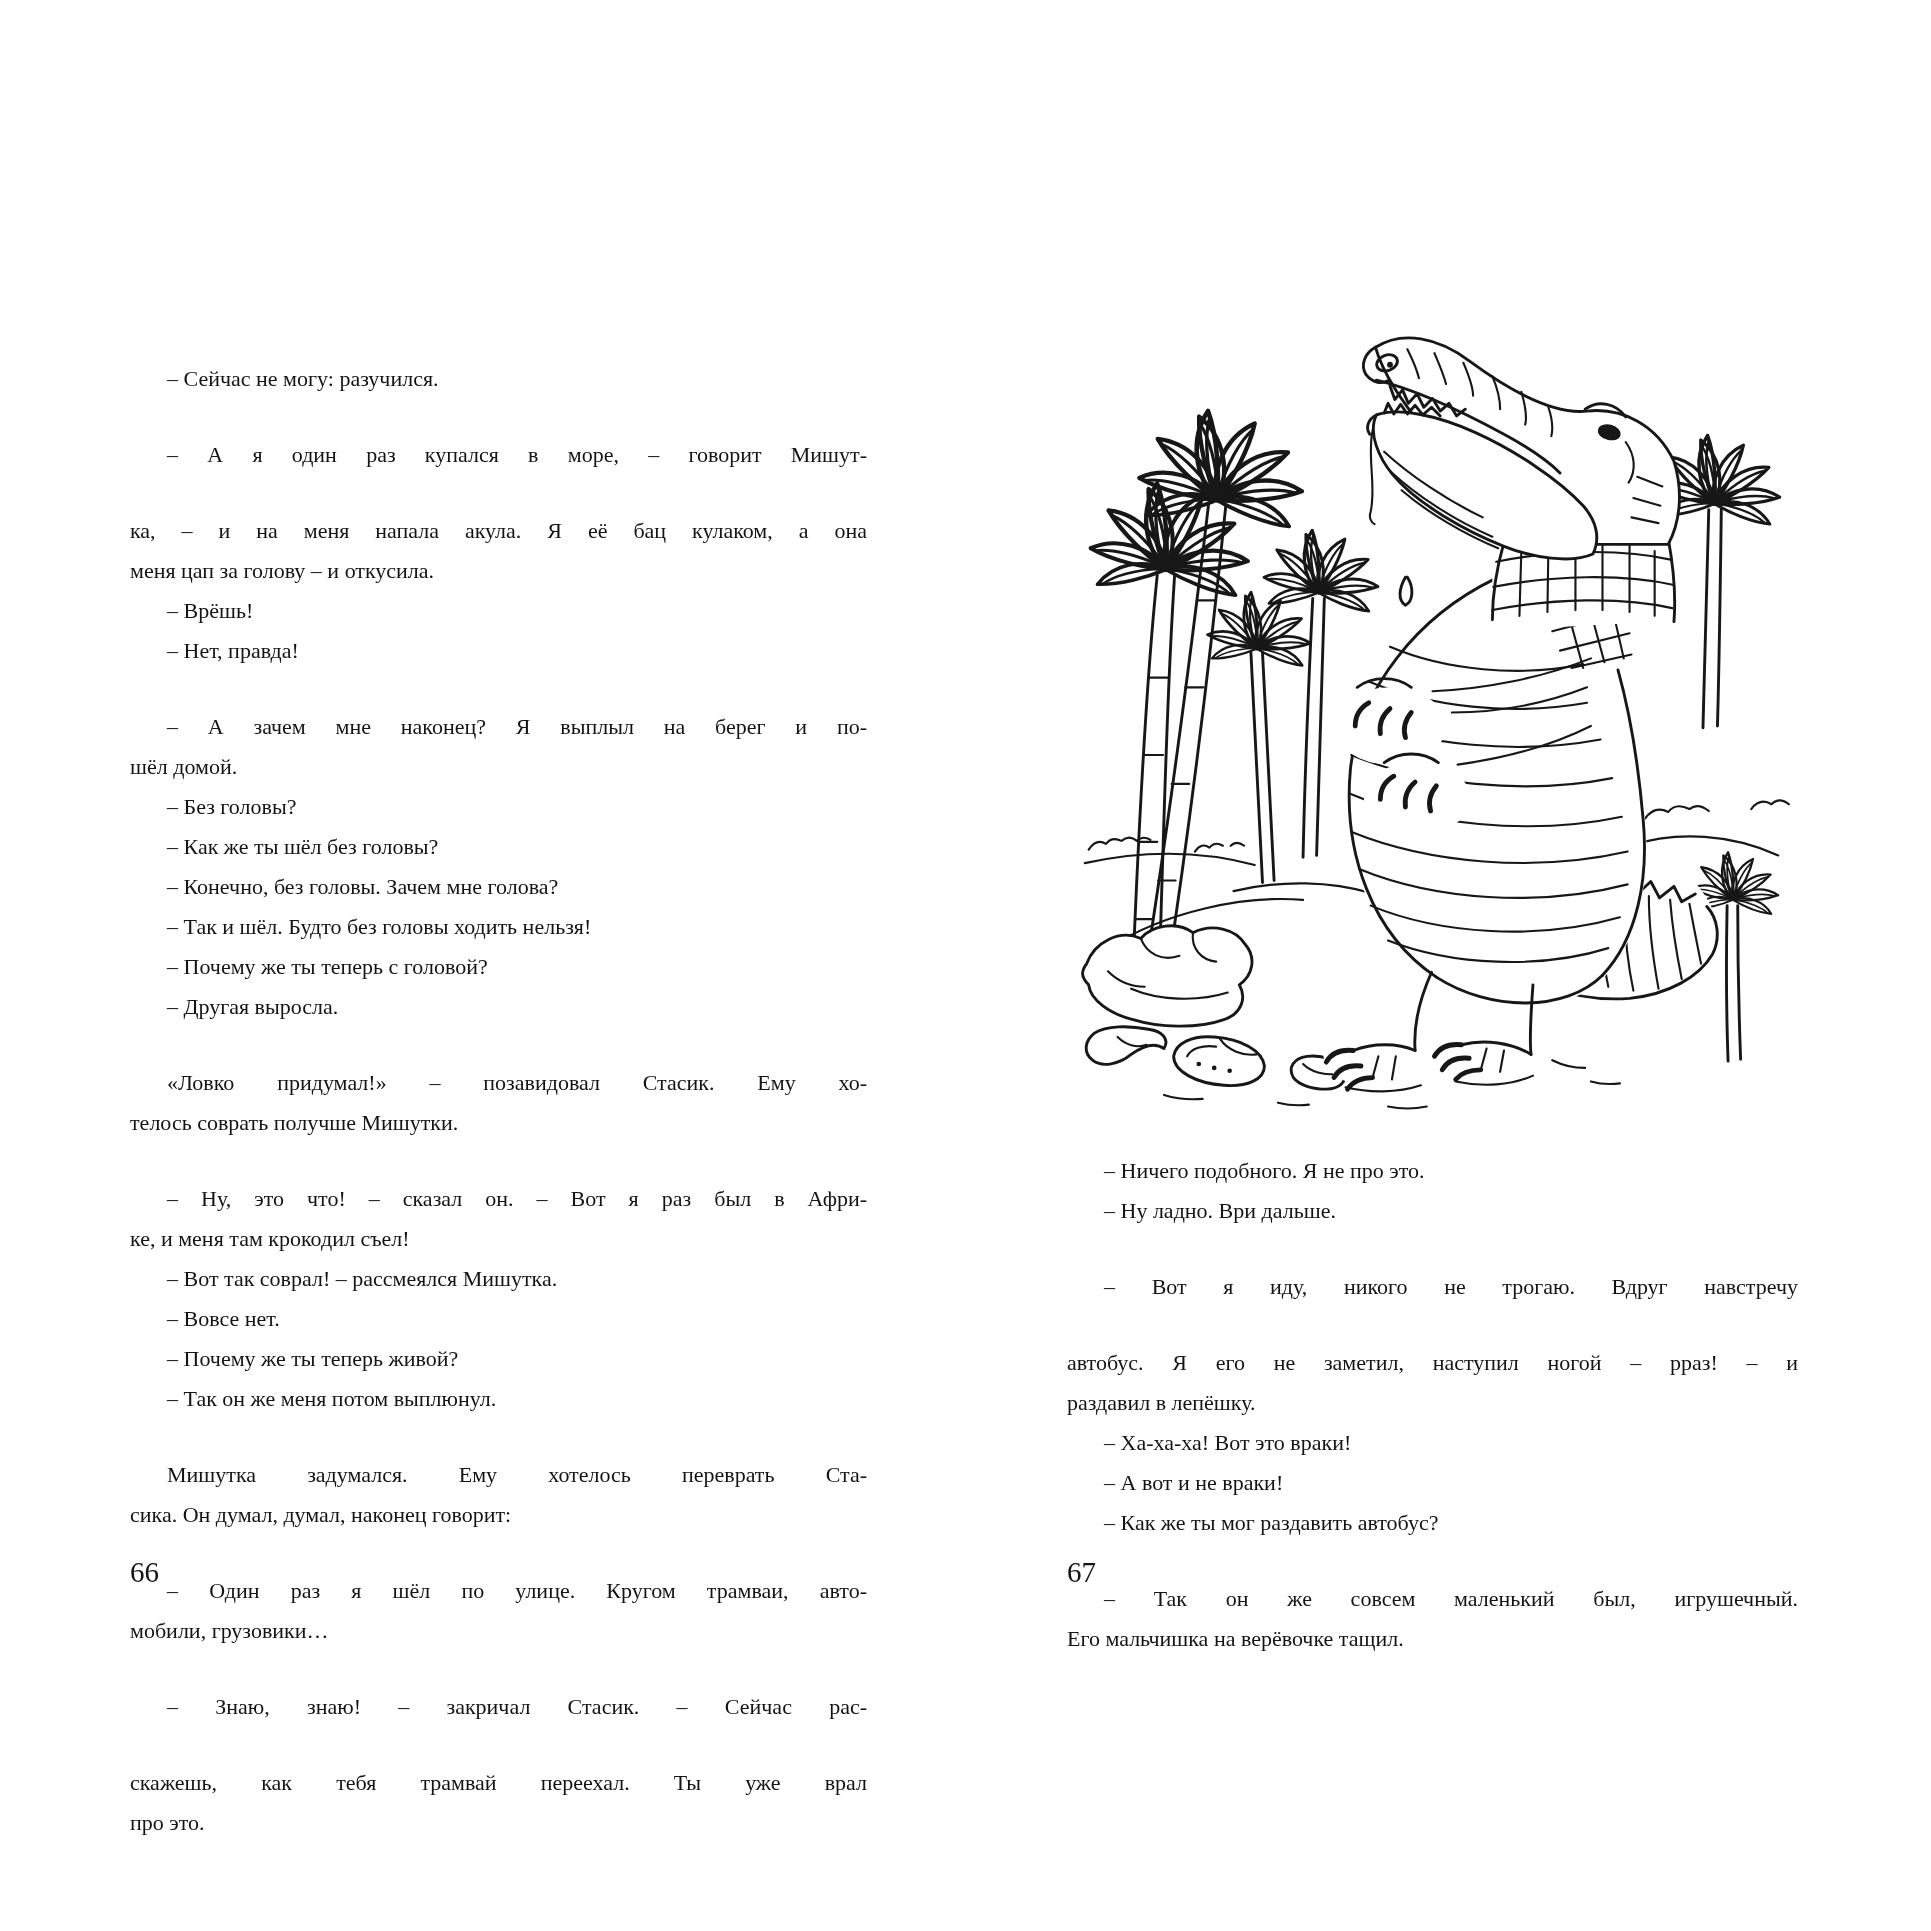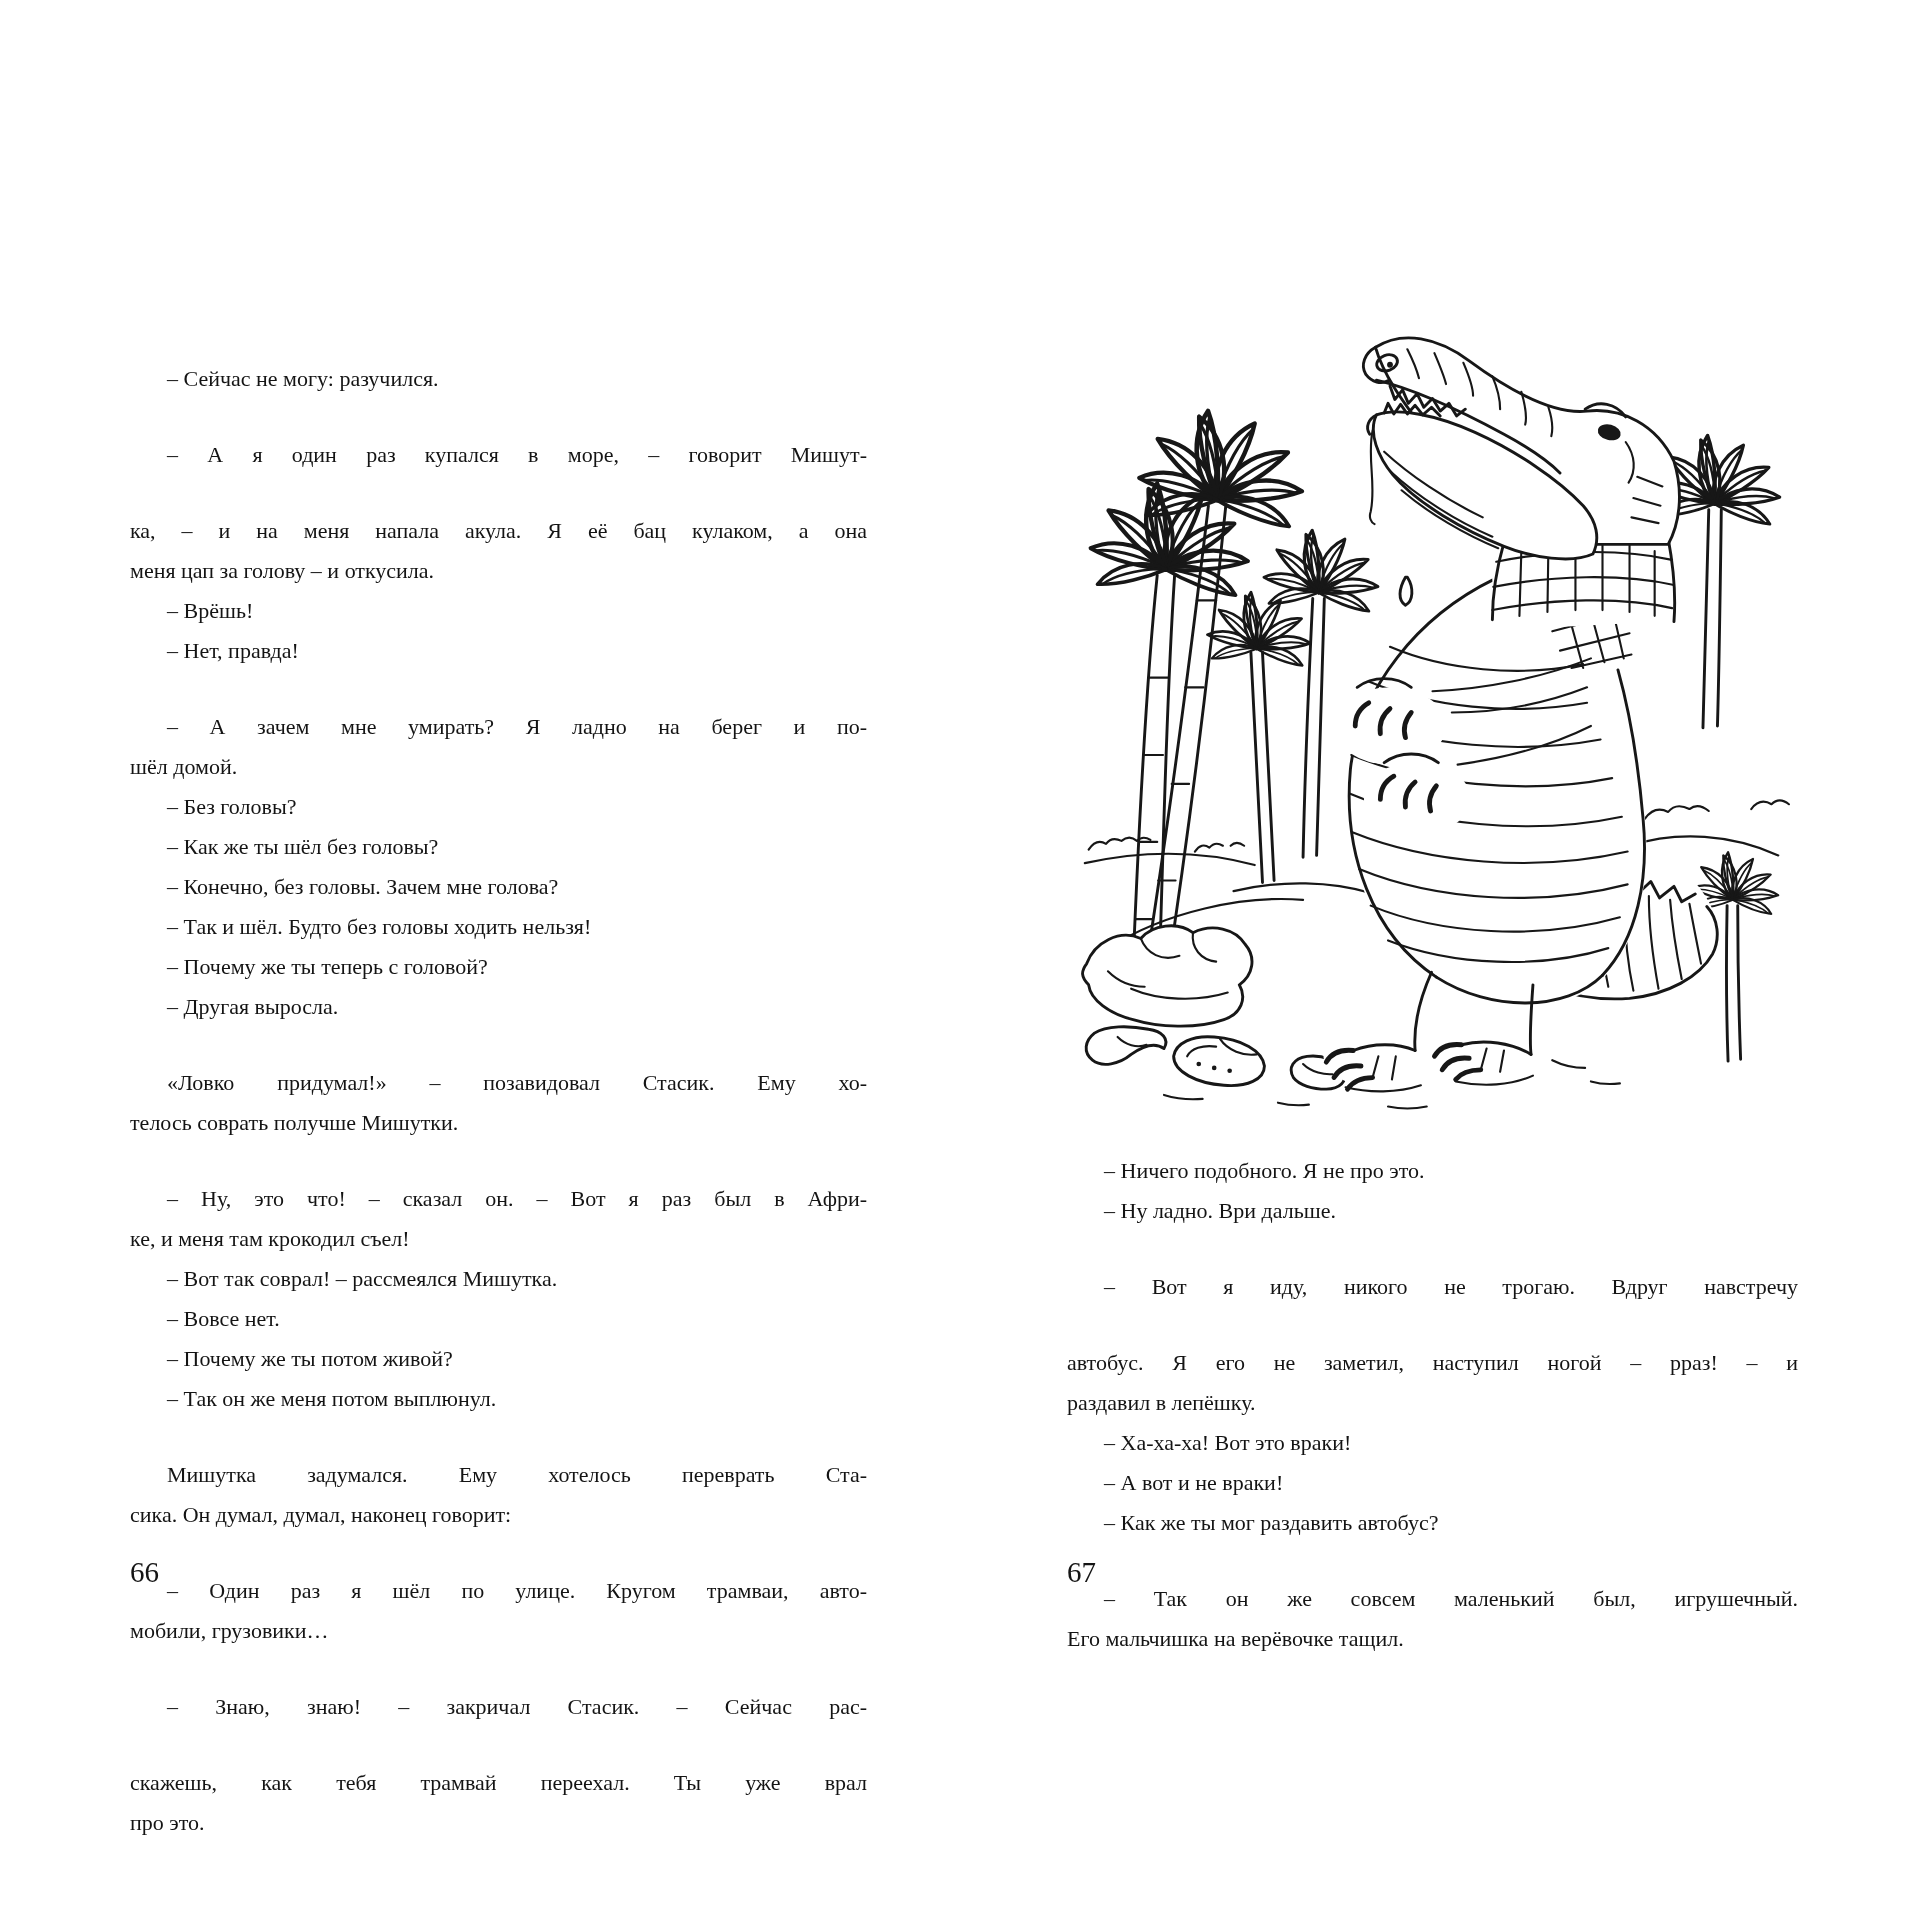--- a/index.html
+++ b/index.html
@@ -26,35 +26,35 @@
 
 <div>
 
   <div class="text-block tb-left">
     <div class="ln ind">– Сейчас не могу: разучился.</div>
     <div class="ln ind jst">– А я один раз купался в море, – говорит Мишут-</div>
     <div class="ln jst">ка, – и на меня напала акула. Я её бац кулаком, а она</div>
     <div class="ln">меня цап за голову – и откусила.</div>
     <div class="ln ind">– Врёшь!</div>
     <div class="ln ind">– Нет, правда!</div>
-    <div class="ln ind jst">– А зачем мне умирать? Я ладно на берег и по-</div>
+    <div class="ln ind jst">– А зачем мне наконец? Я выплыл на берег и по-</div>
     <div class="ln">шёл домой.</div>
     <div class="ln ind">– Без головы?</div>
     <div class="ln ind">– Как же ты шёл без головы?</div>
     <div class="ln ind">– Конечно, без головы. Зачем мне голова?</div>
     <div class="ln ind">– Так и шёл. Будто без головы ходить нельзя!</div>
     <div class="ln ind">– Почему же ты теперь с головой?</div>
     <div class="ln ind">– Другая выросла.</div>
     <div class="ln ind jst">«Ловко придумал!» – позавидовал Стасик. Ему хо-</div>
     <div class="ln">телось соврать получше Мишутки.</div>
     <div class="ln ind jst">– Ну, это что! – сказал он. – Вот я раз был в Афри-</div>
     <div class="ln">ке, и меня там крокодил съел!</div>
     <div class="ln ind">– Вот так соврал! – рассмеялся Мишутка.</div>
     <div class="ln ind">– Вовсе нет.</div>
-    <div class="ln ind">– Почему же ты потом живой?</div>
+    <div class="ln ind">– Почему же ты теперь живой?</div>
     <div class="ln ind">– Так он же меня потом выплюнул.</div>
     <div class="ln ind jst">Мишутка задумался. Ему хотелось переврать Ста-</div>
     <div class="ln">сика. Он думал, думал, наконец говорит:</div>
     <div class="ln ind jst">– Один раз я шёл по улице. Кругом трамваи, авто-</div>
     <div class="ln">мобили, грузовики…</div>
     <div class="ln ind jst">– Знаю, знаю! – закричал Стасик. – Сейчас рас-</div>
     <div class="ln jst">скажешь, как тебя трамвай переехал. Ты уже врал</div>
     <div class="ln">про это.</div>
   </div>
   <div class="pagenum pn-left">66</div>

